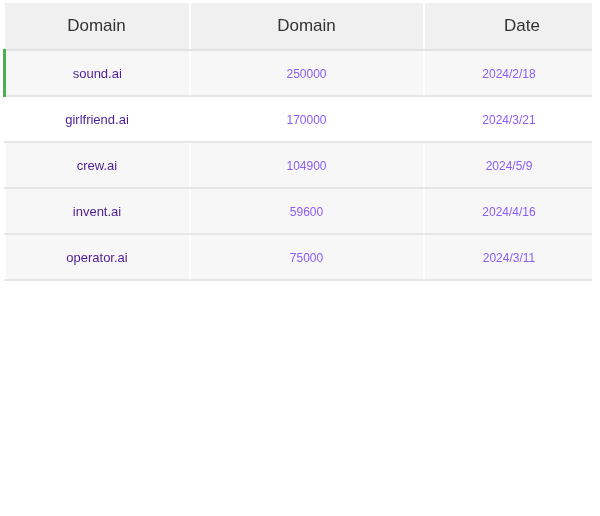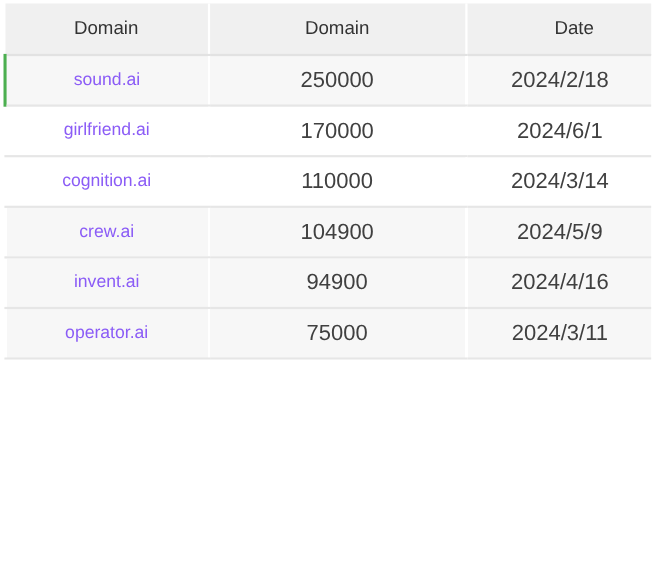--- a/index.html
+++ b/index.html
@@ -76,29 +76,29 @@
   tbody tr.row-odd td.cell-domain,
   tbody tr.row-even td.cell-domain {
     border-left: 2px solid transparent;
   }
 
   tbody tr.row-first td.cell-domain {
     border-left: 3px solid #4caf50;
   }
 
   .domain-link {
-    color: #8b5cf6;
+    color: #4c1d95;
     text-decoration: none;
-    font-size: 16px;
+    font-size: 13px;
     cursor: pointer;
   }
 
   .price-value, .date-value {
-    color: #404040;
-    font-size: 20px;
+    color: #8b5cf6;
+    font-size: 12px;
   }
 </style>
 </head>
 <body>
 
 <div id="page">
   <div class="table-wrap">
     <table class="domain-table">
       <colgroup>
         <col class="col-domain">
@@ -114,35 +114,30 @@
       </thead>
       <tbody id="table-body">
           <tr class="row-odd row-first">
             <td class="cell-domain"><span class="domain-link">sound.ai</span></td>
             <td class="cell-price"><span class="price-value">250000</span></td>
             <td class="cell-date"><span class="date-value">2024/2/18</span></td>
           </tr>
           <tr class="row-even">
             <td class="cell-domain"><span class="domain-link">girlfriend.ai</span></td>
             <td class="cell-price"><span class="price-value">170000</span></td>
-            <td class="cell-date"><span class="date-value">2024/6/1</span></td>
-          </tr>
-          <tr class="row-even">
-            <td class="cell-domain"><span class="domain-link">cognition.ai</span></td>
-            <td class="cell-price"><span class="price-value">110000</span></td>
-            <td class="cell-date"><span class="date-value">2024/3/14</span></td>
+            <td class="cell-date"><span class="date-value">2024/3/21</span></td>
           </tr>
           <tr class="row-odd">
             <td class="cell-domain"><span class="domain-link">crew.ai</span></td>
             <td class="cell-price"><span class="price-value">104900</span></td>
             <td class="cell-date"><span class="date-value">2024/5/9</span></td>
           </tr>
           <tr class="row-odd">
             <td class="cell-domain"><span class="domain-link">invent.ai</span></td>
-            <td class="cell-price"><span class="price-value">94900</span></td>
+            <td class="cell-price"><span class="price-value">59600</span></td>
             <td class="cell-date"><span class="date-value">2024/4/16</span></td>
           </tr>
           <tr class="row-odd">
             <td class="cell-domain"><span class="domain-link">operator.ai</span></td>
             <td class="cell-price"><span class="price-value">75000</span></td>
             <td class="cell-date"><span class="date-value">2024/3/11</span></td>
           </tr>
         </tbody>
     </table>
   </div>

